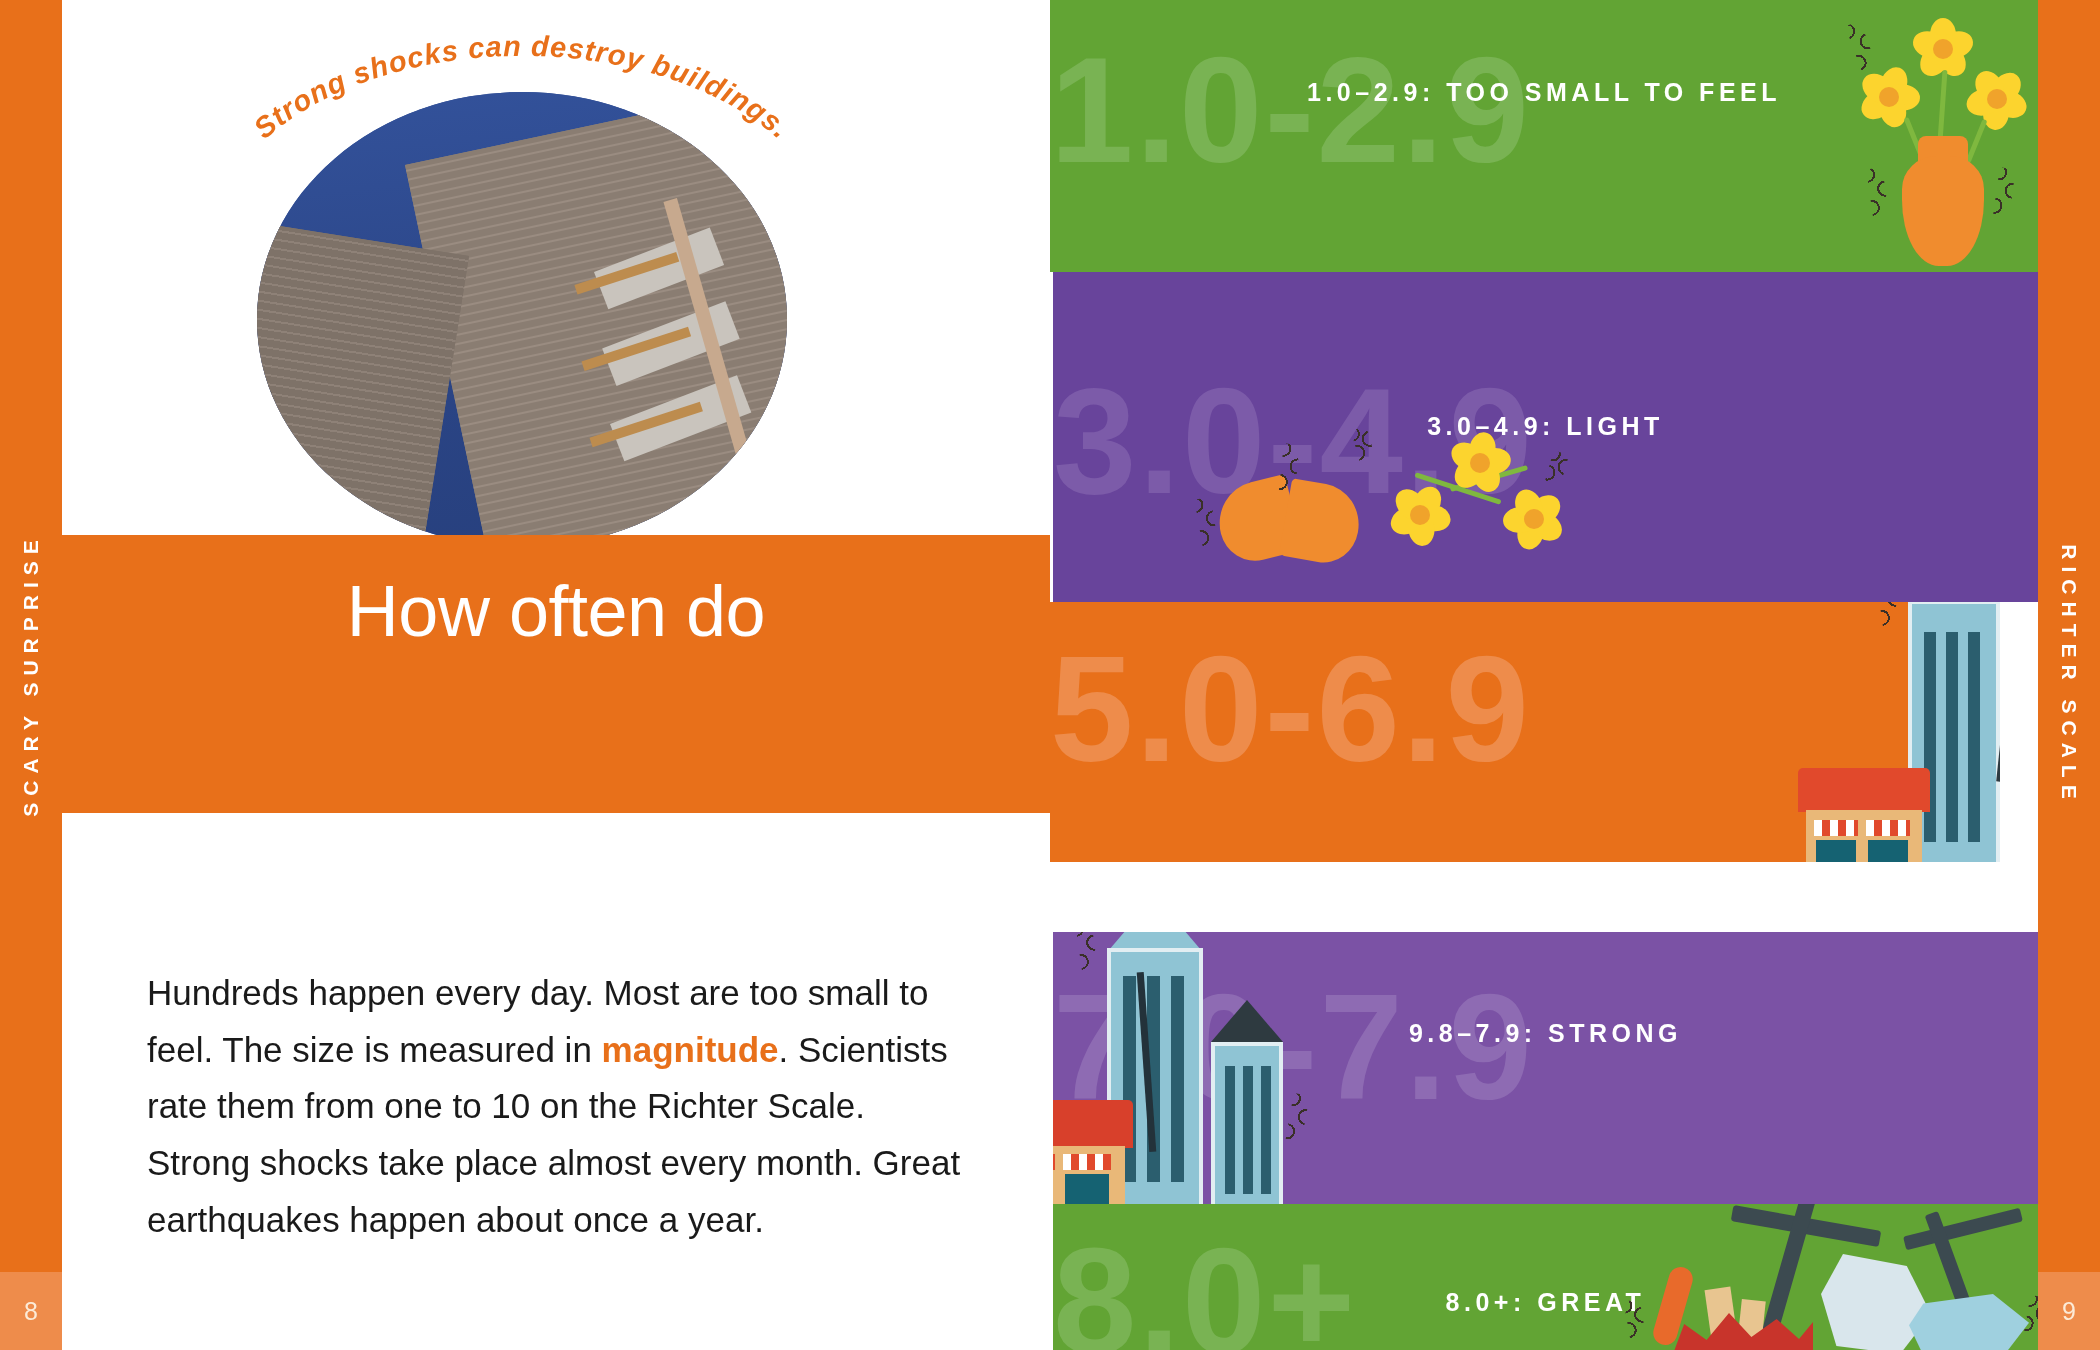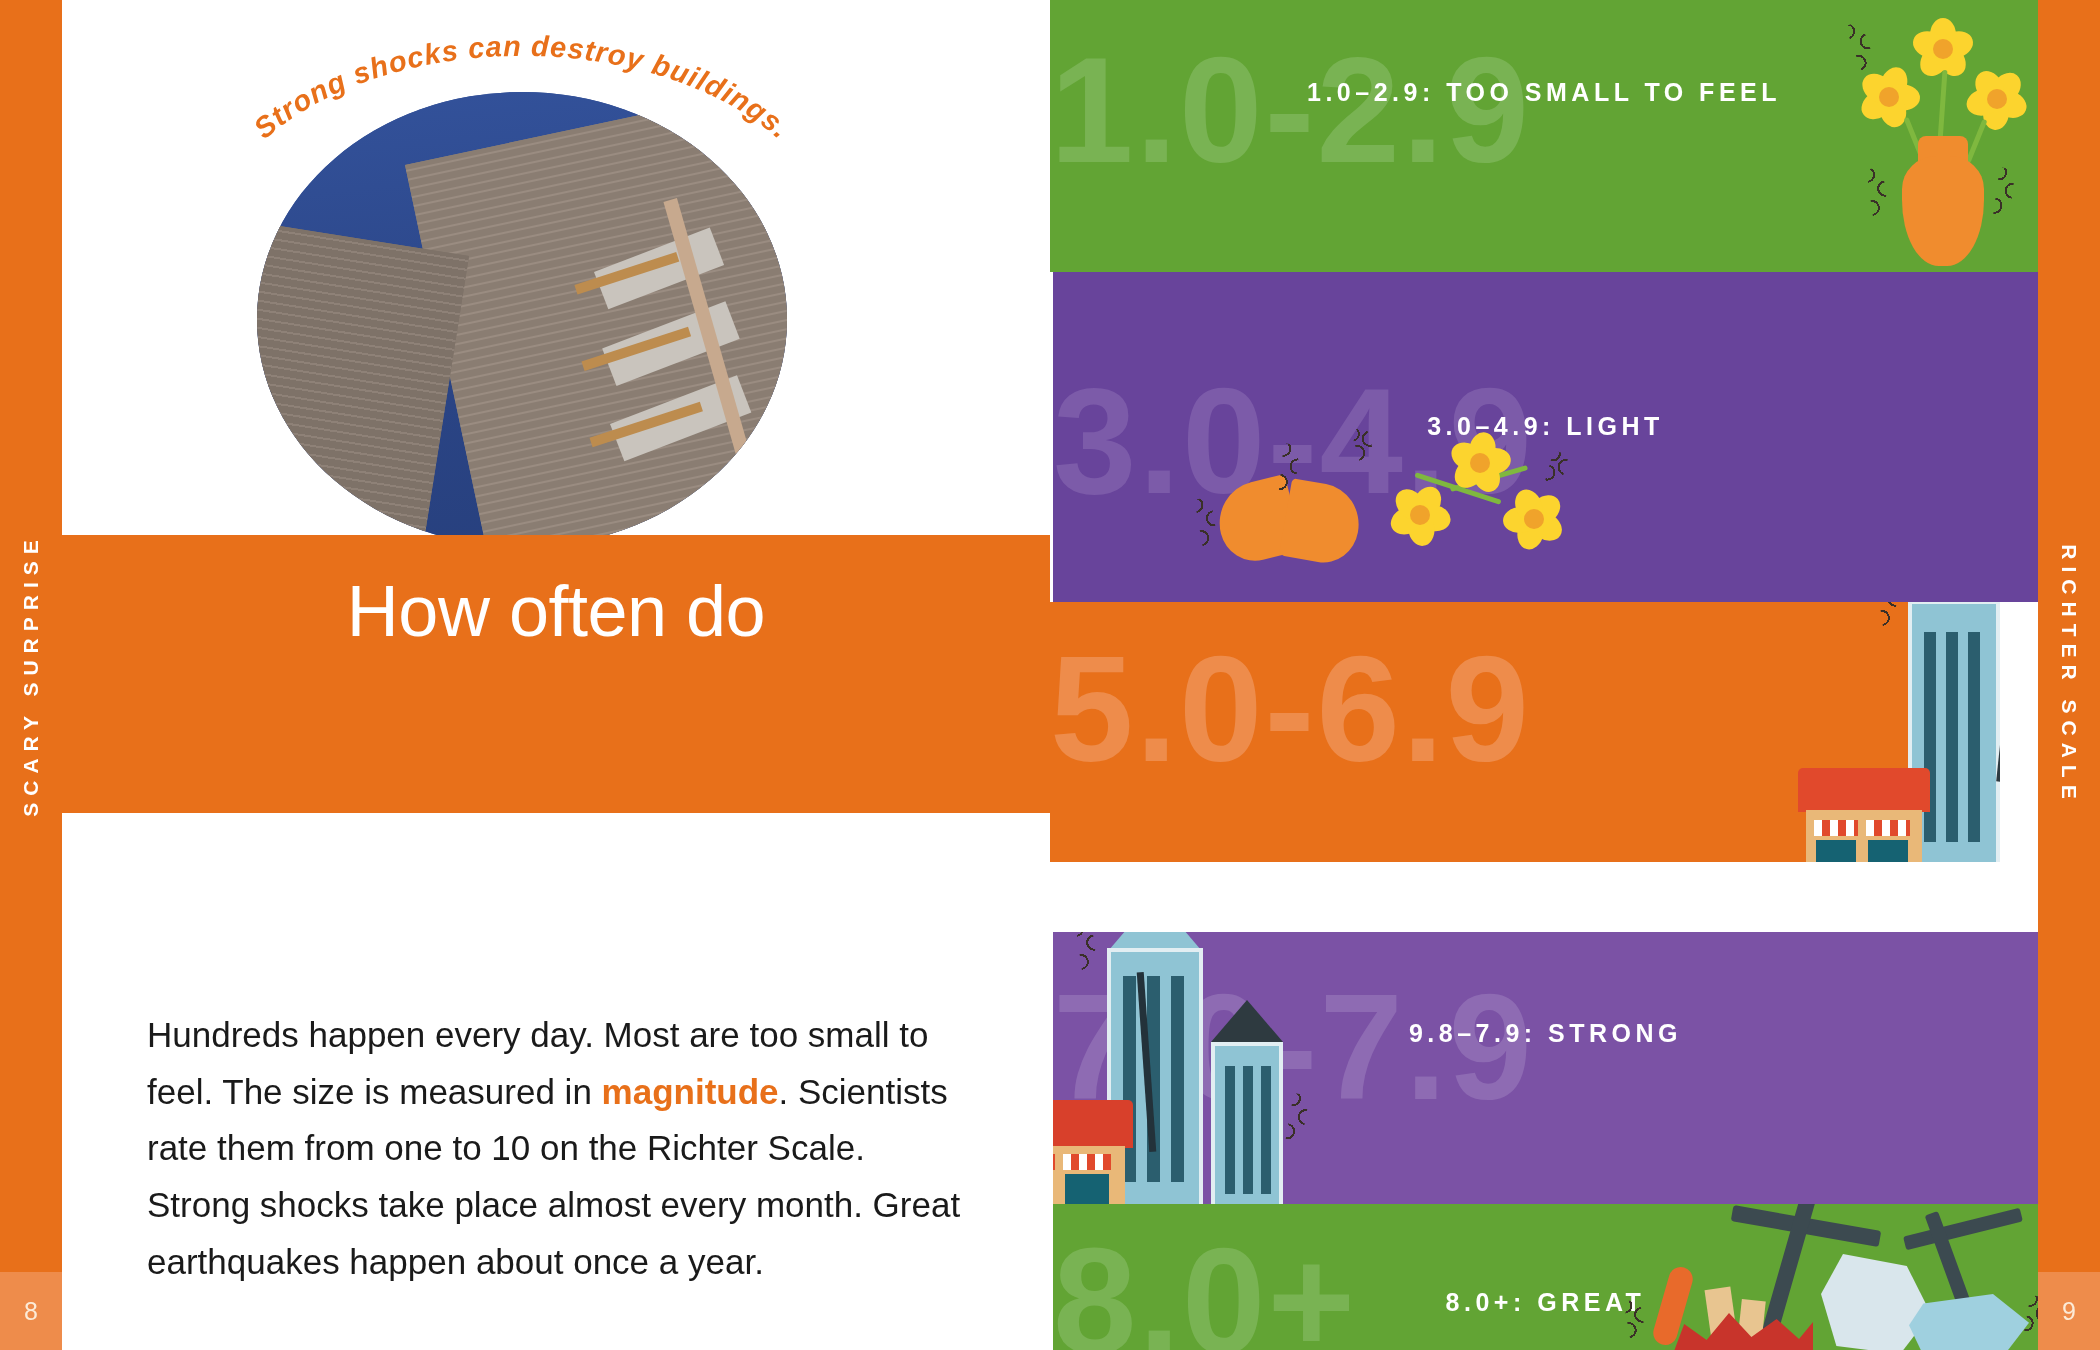--- a/index.html
+++ b/index.html
@@ -173,21 +173,21 @@
     font-size: 72px;
     line-height: 1.12;
     text-align: center;
     font-weight: 300;
     letter-spacing: -0.5px;
   }
 
   .body-copy {
     position: absolute;
     left: 85px;
-    top: 972px;
+    top: 930px;
     width: 830px;
     color: #1A1A1A;
     font-size: 35px;
     line-height: 1.62;
     font-weight: 300;
   }
   .body-copy b {
     color: #E8701A;
     font-weight: bold;
   }

